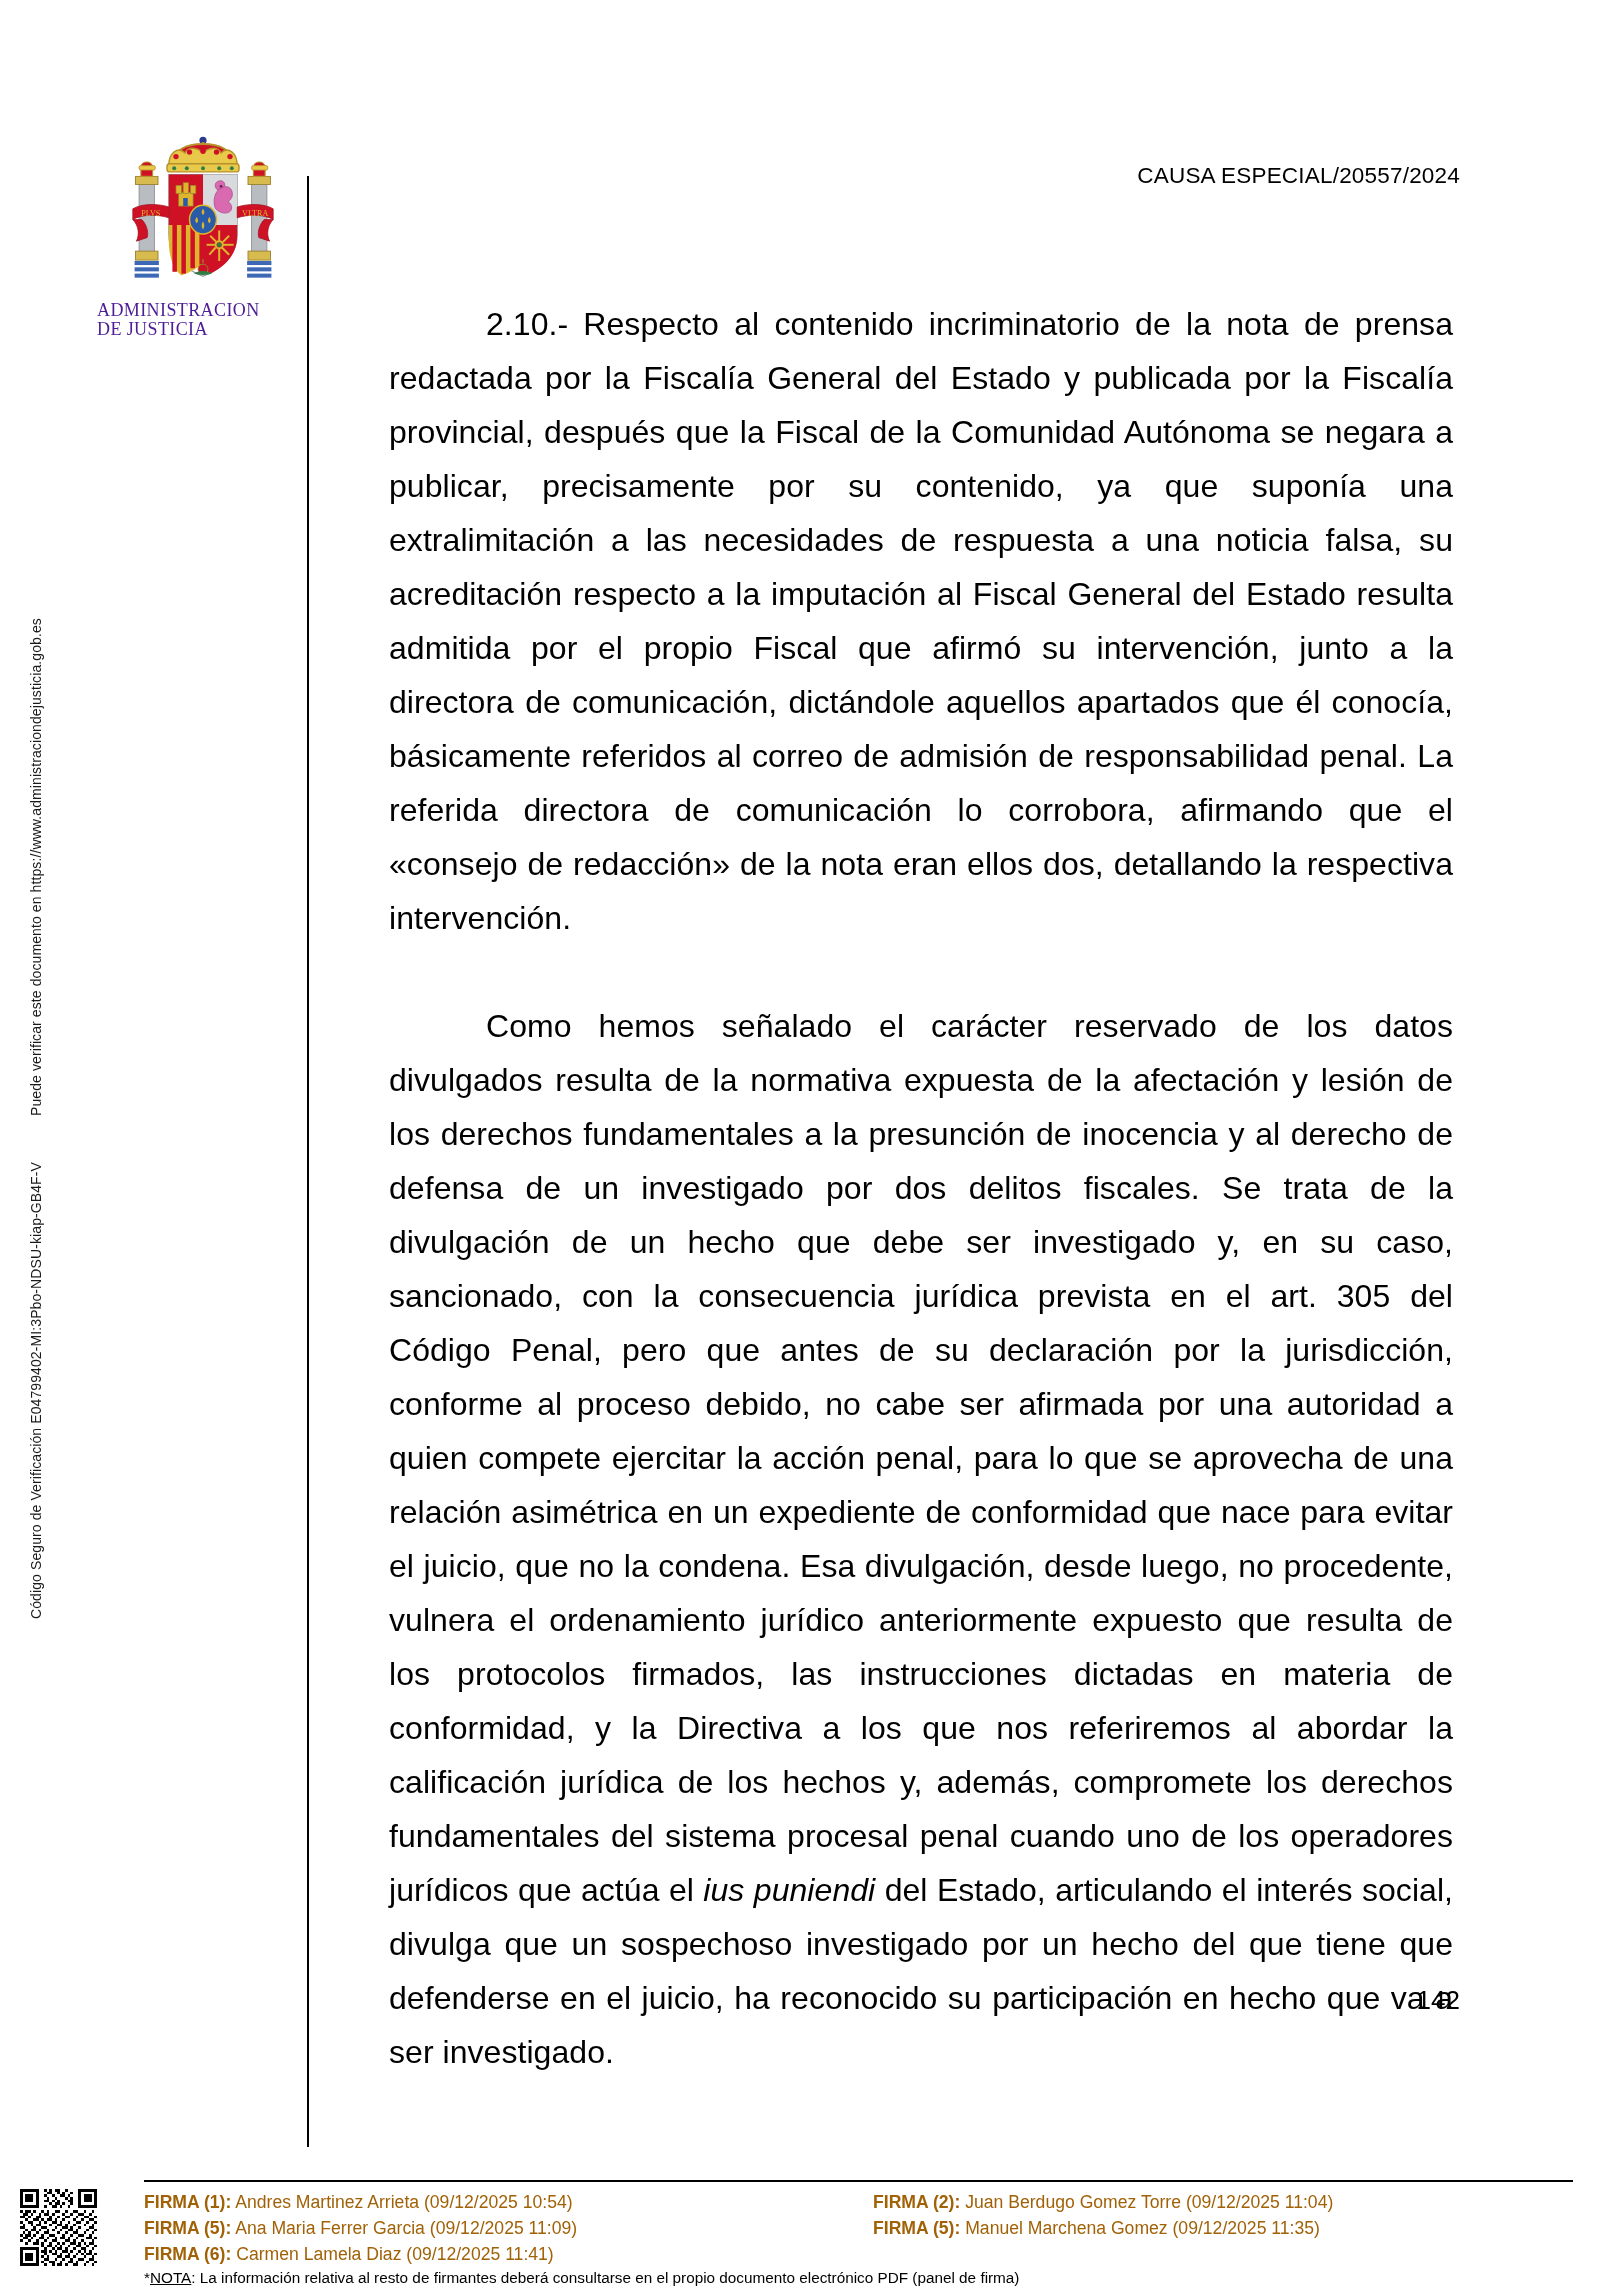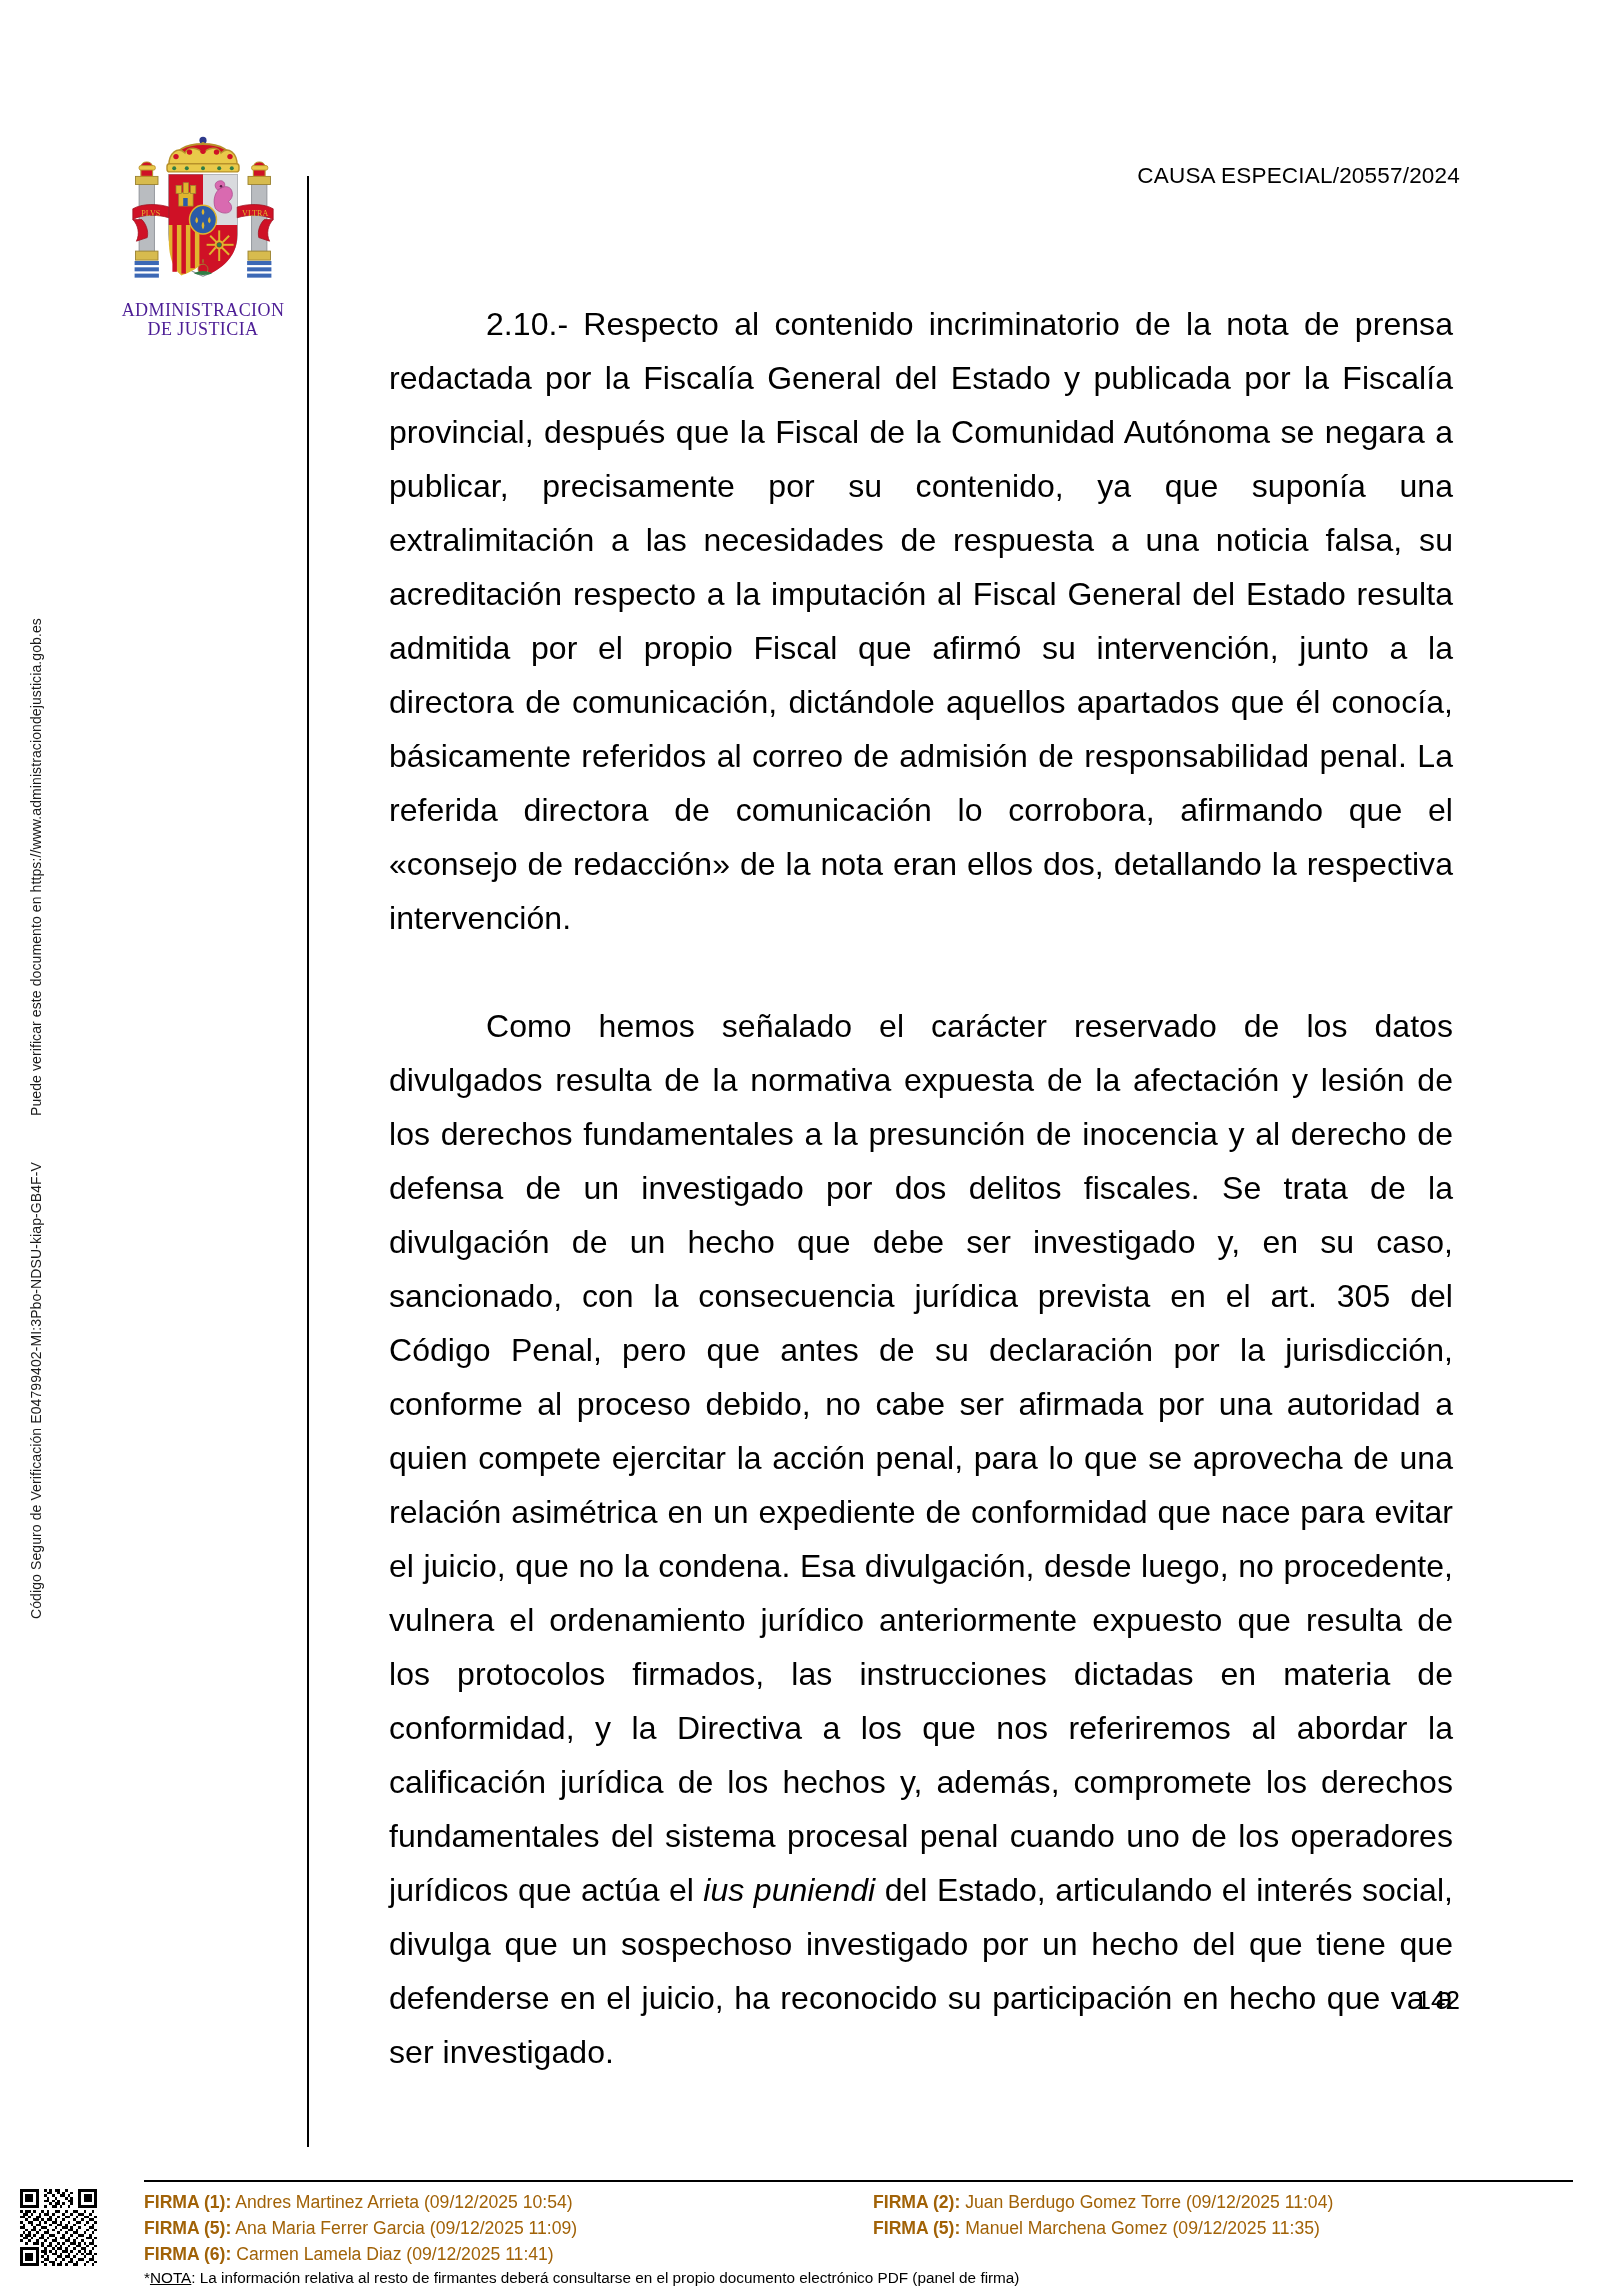--- a/index.html
+++ b/index.html
@@ -44,21 +44,21 @@
   }
   .csv-text .seg { display: inline; }
   .csv-gap { display: inline-block; width: 38px; }
 
   
   .emblem-block {
     position: absolute;
     left: 97px;
     top: 126px;
     width: 212px;
-    text-align: center;
+    text-align: left;
   }
   .emblem-svg { display: block; margin: 0 auto; }
   .emblem-caption {
     font-family: "Liberation Serif", serif;
     font-size: 18px;
     line-height: 1.08;
     letter-spacing: 0.4px;
     color: #4c1d95;
     margin-top: 3.6px;
   }

